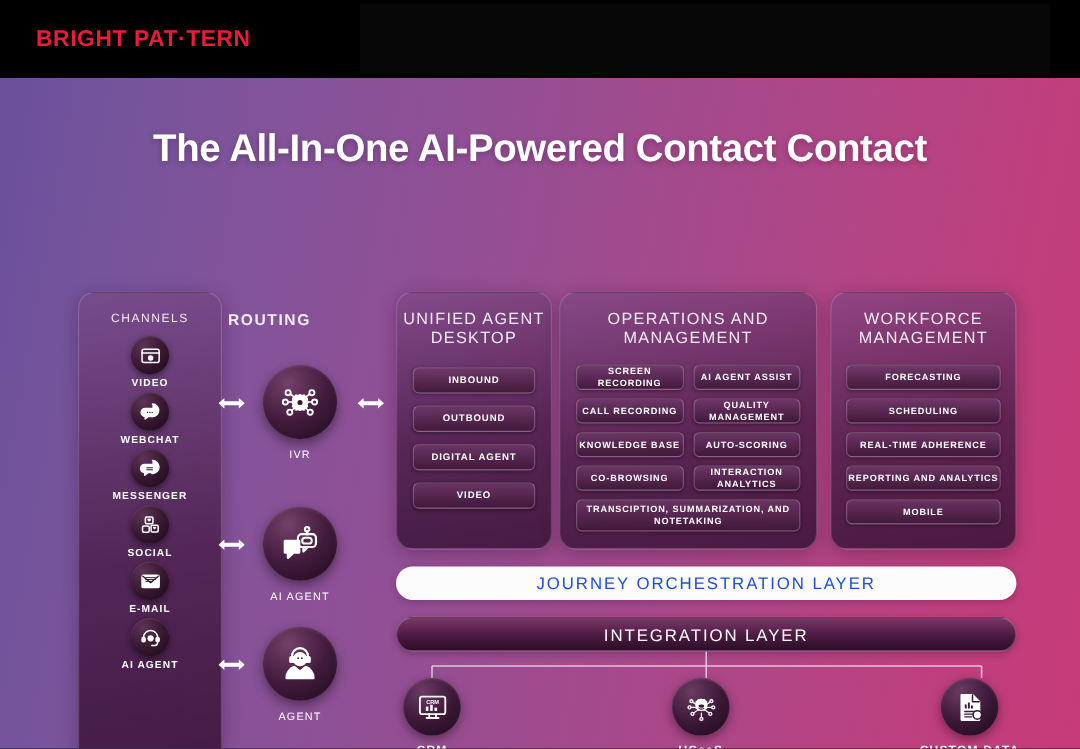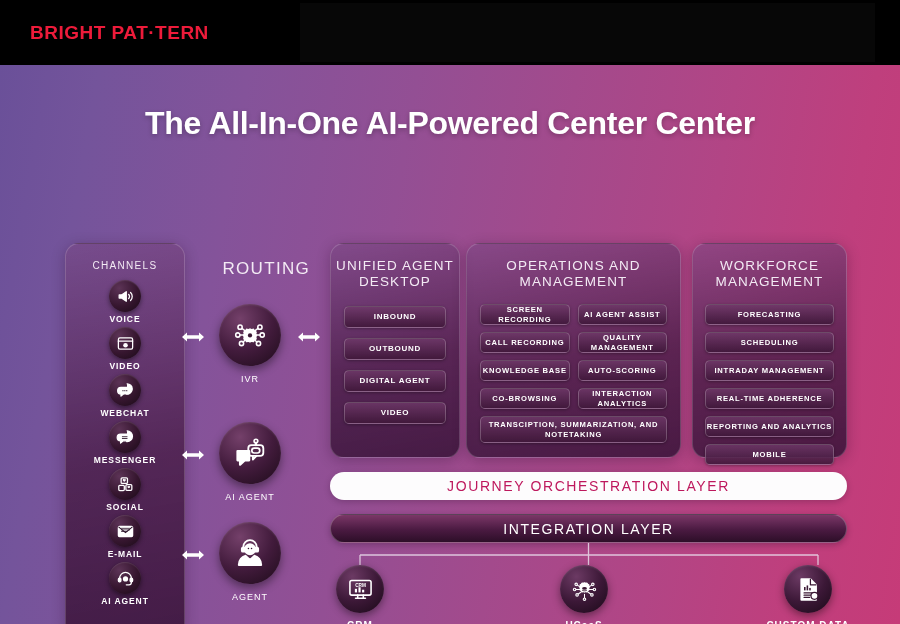--- a/index.html
+++ b/index.html
@@ -68,22 +68,22 @@
   .orb {
     width:32px; height:32px; border-radius:50%; margin:0 auto;
     background:radial-gradient(circle at 32% 26%, #5c3356 0%, #36162f 55%, #190a16 100%);
     box-shadow:0 2px 5px rgba(0,0,0,.45), inset 0 1px 1px rgba(255,255,255,.10);
     display:flex; align-items:center; justify-content:center;
   }
   .orb svg { display:block; }
 
   
   #routing-title {
-    position:absolute; left:190px; top:194px; width:120px; text-align:right;
-    color:#f3eaf4; font-size:17px; letter-spacing:1.3px;
+    position:absolute; left:190px; top:194px; width:120px; text-align:left;
+    color:#f3eaf4; font-size:13px; letter-spacing:1.3px;font-weight:bold;
   }
   .route { position:absolute; width:120px; text-align:center; left:190px; }
   .route-orb {
     width:62px; height:62px; border-radius:50%; margin:0 auto;
     background:radial-gradient(circle at 34% 24%, #74406a 0%, #421b3c 52%, #1d0b19 100%);
     box-shadow:0 4px 10px rgba(0,0,0,.42), inset 0 1px 2px rgba(255,255,255,.12);
     display:flex; align-items:center; justify-content:center;
   }
   .route-label {
     color:#fff; font-size:9px; font-weight:400; letter-spacing:1px; margin-top:8px;
@@ -123,21 +123,21 @@
   #wfm .chip { height:21px; margin-bottom:7px; }
 
   
   .bar {
     position:absolute; left:330px; width:517px; border-radius:16px;
     display:flex; align-items:center; justify-content:center;
     font-size:14px; letter-spacing:1.6px;
   }
   #journey {
     top:407px; height:28px;
-    background:#fdfcfd; color:#be185d;
+    background:#fdfcfd; color:#1d4ed8;
     box-shadow:0 2px 6px rgba(40,10,40,.25);
   }
   #integration {
     top:449px; height:29px;
     background:linear-gradient(180deg, #7b3767 0%, #4a1a41 55%, #2d0e28 100%);
     border:1px solid rgba(255,255,255,.22);
     color:#fff;
     box-shadow:0 2px 6px rgba(40,10,40,.30);
   }
 
@@ -157,35 +157,25 @@
 
 <div id="stage">
 
   <div class="header">
     <div class="header-panel"></div>
     <div class="logo">BRIGHT PAT·TERN</div>
   </div>
 
   <div class="canvas">
 
-    <div class="title">The All-In-One AI-Powered Center Center</div>
+    <div class="title">The All-In-One AI-Powered Contact Contact</div>
 
     <div class="panel" id="channels">
       <div class="panel-title">CHANNELS</div>
       <div class="chan-list" id="channels-list">
-          <div class="chan">
-            <div class="orb">
-              <svg width="19" height="19" viewBox="0 0 24 24" fill="none" stroke="#ffffff" stroke-width="1.6" stroke-linecap="round" stroke-linejoin="round">
-                <path d="M4 10v4h3l6 4V6L7 10H4z" fill="#ffffff" stroke="#ffffff"></path>
-                <path d="M16 9.5a3.5 3.5 0 0 1 0 5"></path>
-                <path d="M18.4 7a7 7 0 0 1 0 10"></path>
-              </svg>
-            </div>
-            <div class="chan-label">VOICE</div>
-          </div>
           <div class="chan">
             <div class="orb">
               <svg width="19" height="19" viewBox="0 0 24 24" fill="none" stroke="#ffffff" stroke-width="1.6" stroke-linecap="round" stroke-linejoin="round">
                 <rect x="3" y="5" width="18" height="14" rx="2" fill="none"></rect>
                 <path d="M3 9h18"></path>
                 <circle cx="12" cy="14.3" r="2.9" fill="#ffffff" stroke="none"></circle>
               </svg>
             </div>
             <div class="chan-label">VIDEO</div>
           </div>
@@ -330,21 +320,20 @@
           <div class="chip">INTERACTION ANALYTICS</div>
           <div class="chip wide">TRANSCIPTION, SUMMARIZATION, AND NOTETAKING</div>
         </div>
     </div>
 
     <div class="panel" id="wfm">
       <div class="panel-title">WORKFORCE MANAGEMENT</div>
       <div class="chip-wrap" id="wfm-list">
           <div class="chip">FORECASTING</div>
           <div class="chip">SCHEDULING</div>
-          <div class="chip">INTRADAY MANAGEMENT</div>
           <div class="chip">REAL-TIME ADHERENCE</div>
           <div class="chip">REPORTING AND ANALYTICS</div>
           <div class="chip">MOBILE</div>
         </div>
     </div>
 
     <div class="bar" id="journey">JOURNEY ORCHESTRATION LAYER</div>
     <div class="bar" id="integration">INTEGRATION LAYER</div>
 
     <svg id="connectors" viewBox="0 0 517 40">

